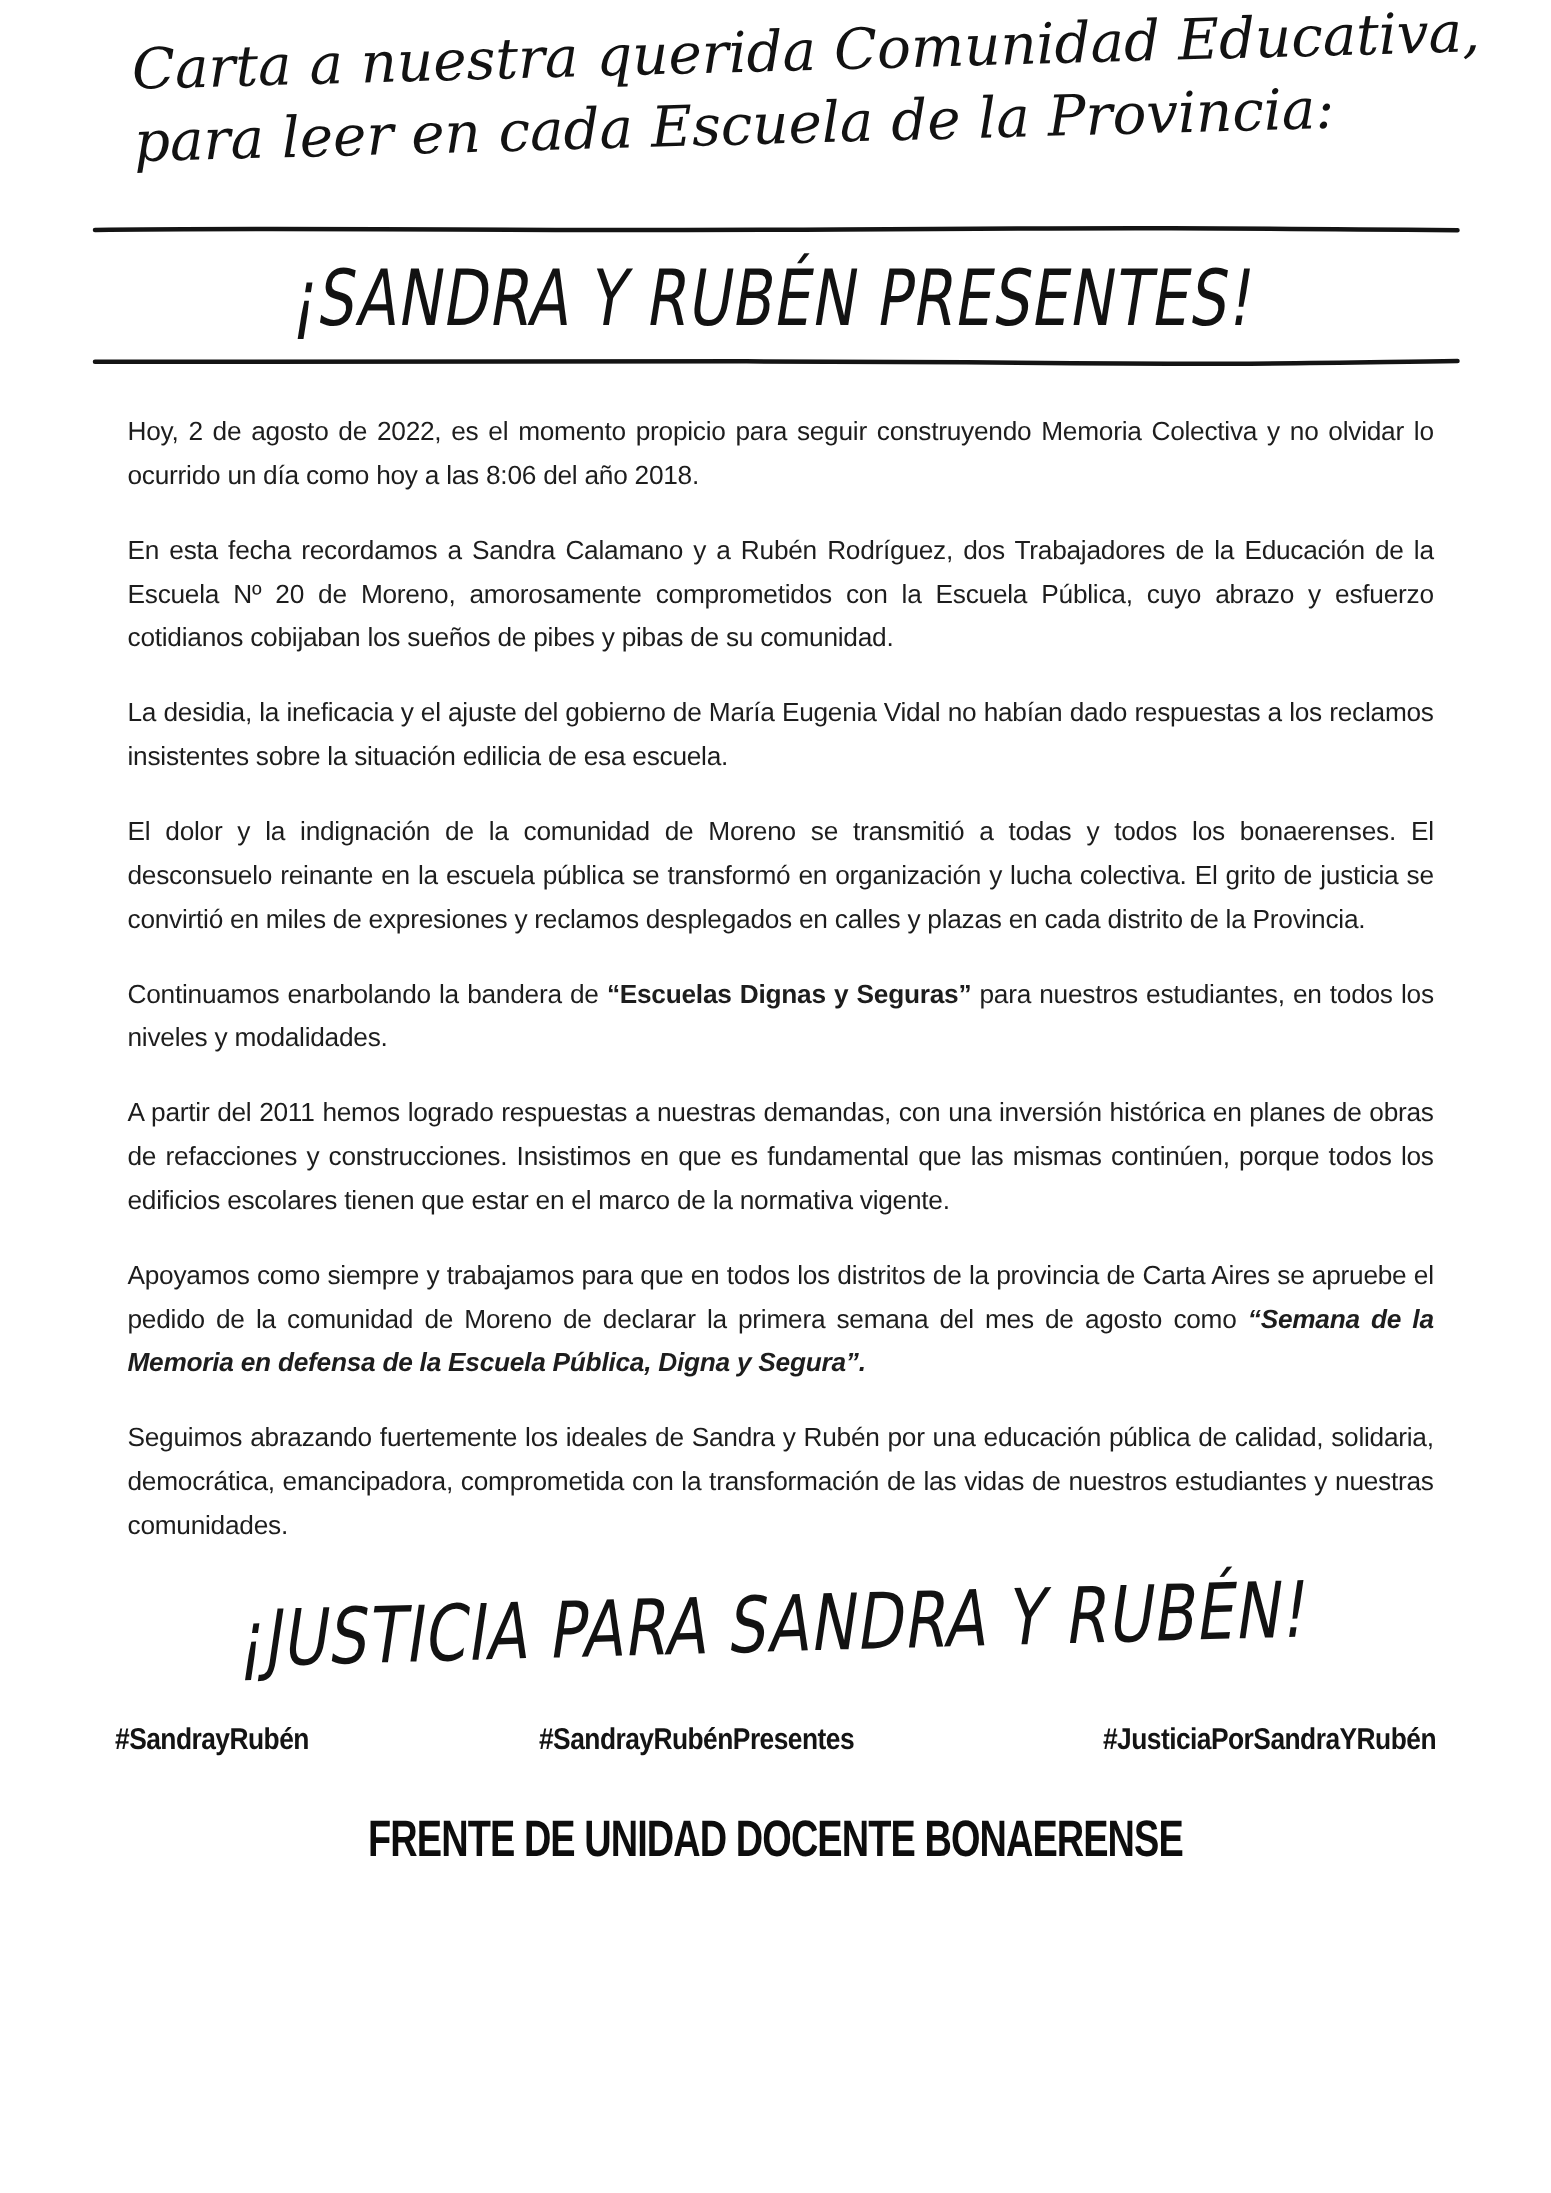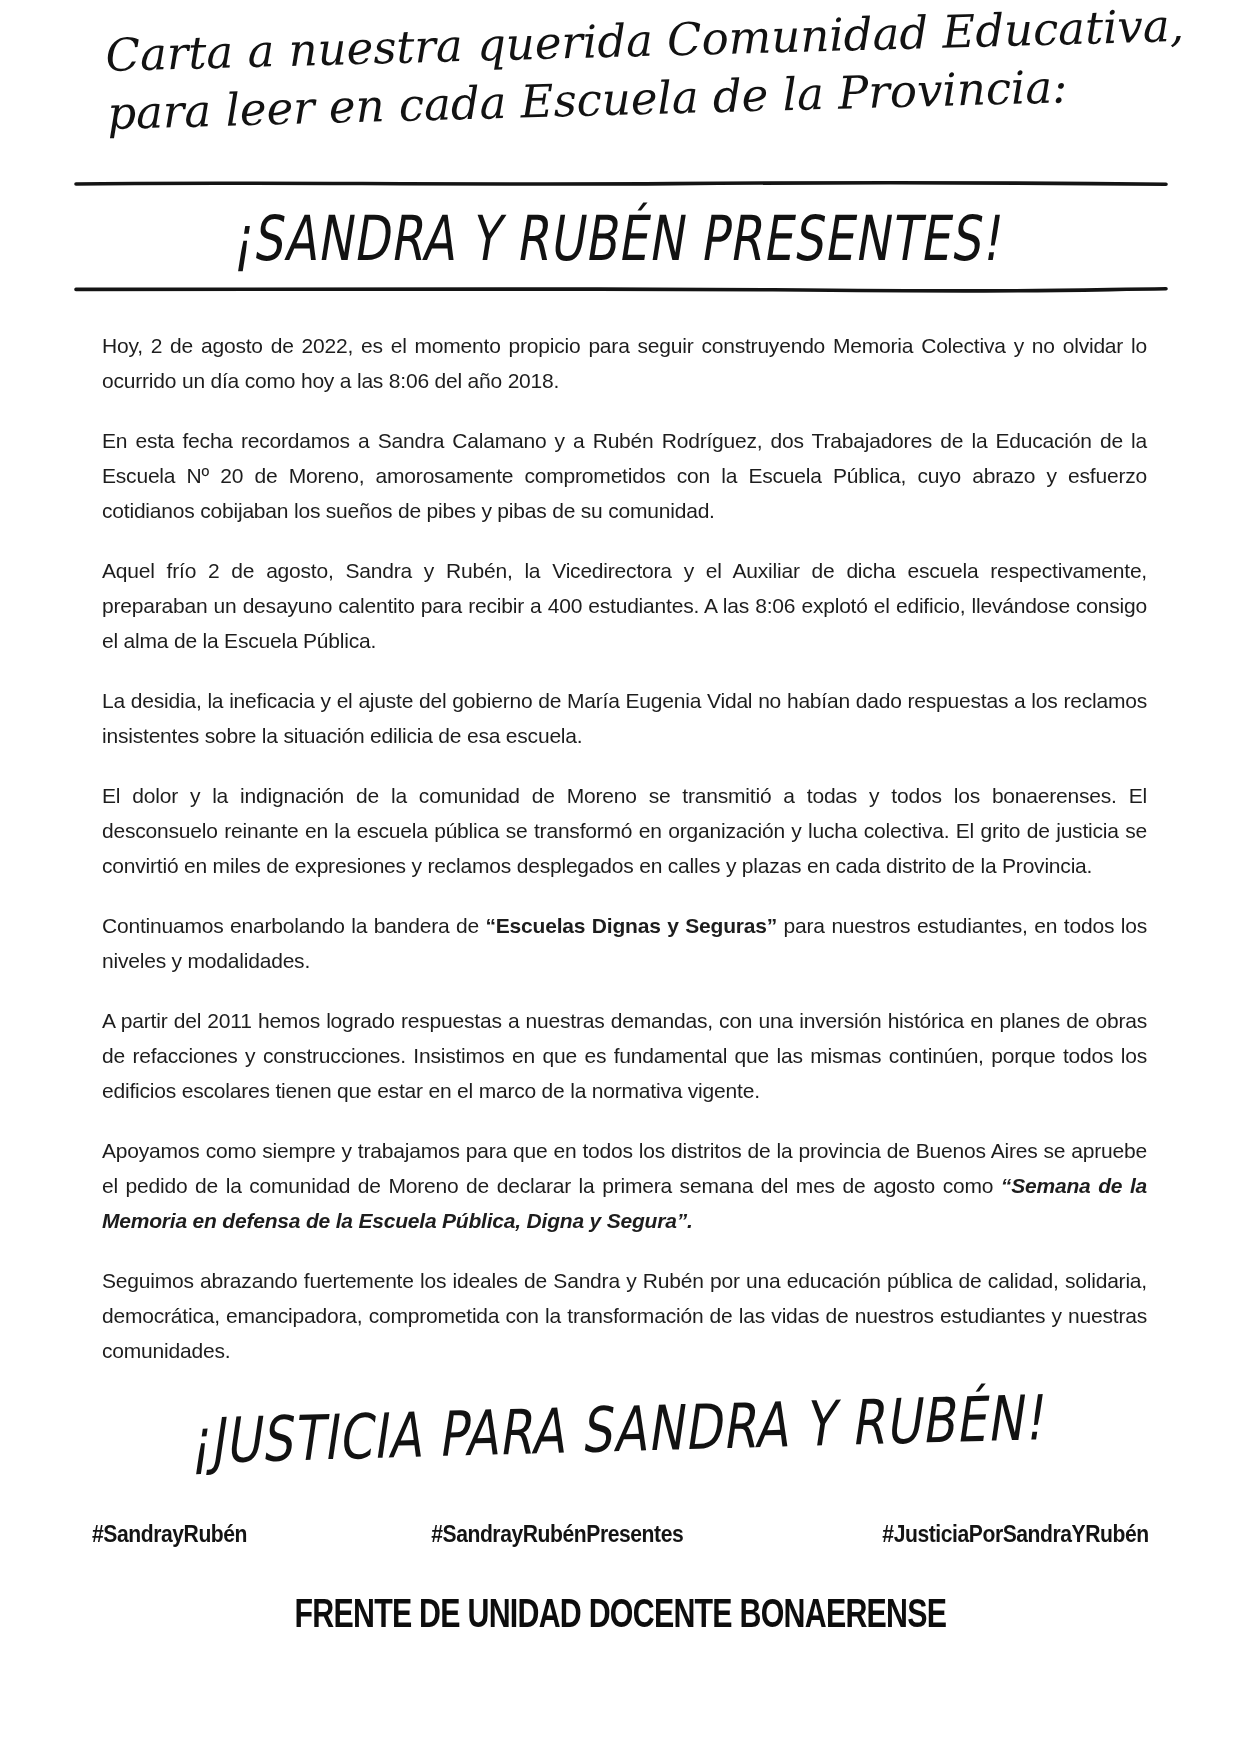--- a/index.html
+++ b/index.html
@@ -81,21 +81,21 @@
     font-weight: 400;
     letter-spacing: 1px;
     color: #121212;
     transform: skewX(-10deg) scaleX(0.78);
     transform-origin: center;
     white-space: nowrap;
   }
 
   
   .hashtags {
-    margin-top: 54px;
+    margin-top: 42px;
     padding: 0 92px;
     display: flex;
     justify-content: space-between;
     align-items: baseline;
   }
   .tag {
     font-weight: 700;
     font-size: 24px;
     letter-spacing: -0.5px;
     color: #141414;
@@ -137,26 +137,25 @@
       <span class="banner-text">¡SANDRA Y RUBÉN PRESENTES!</span>
     </div>
     <svg class="rule" viewBox="0 0 1096 9" preserveAspectRatio="none" aria-hidden="true">
       <path d="M3 4.4 C 200 6.4, 460 2.6, 700 4.8 S 960 5.6, 1093 3.8" stroke="#141414" stroke-width="3.6" fill="none" stroke-linecap="round"></path>
     </svg>
   </section>
 
   <main class="body">
     <p>Hoy, 2 de agosto de 2022, es el momento propicio para seguir construyendo Memoria Colectiva y no olvidar lo ocurrido un día como hoy a las 8:06 del año 2018.</p>
     <p>En esta fecha recordamos a Sandra Calamano y a Rubén Rodríguez, dos Trabajadores de la Educación de la Escuela Nº 20 de Moreno, amorosamente comprometidos con la Escuela Pública, cuyo abrazo y esfuerzo cotidianos cobijaban los sueños de pibes y pibas de su comunidad.</p>
-    <p>Aquel frío 2 de agosto, Sandra y Rubén, la Vicedirectora y el Auxiliar de dicha escuela respectivamente, preparaban un desayuno calentito para recibir a 400 estudiantes. A las 8:06 explotó el edificio, llevándose consigo el alma de la Escuela Pública.</p>
     <p>La desidia, la ineficacia y el ajuste del gobierno de María Eugenia Vidal no habían dado respuestas a los reclamos insistentes sobre la situación edilicia de esa escuela.</p>
     <p>El dolor y la indignación de la comunidad de Moreno se transmitió a todas y todos los bonaerenses. El desconsuelo reinante en la escuela pública se transformó en organización y lucha colectiva. El grito de justicia se convirtió en miles de expresiones y reclamos desplegados en calles y plazas en cada distrito de la Provincia.</p>
     <p><span>Continuamos enarbolando la bandera de </span><strong>“Escuelas Dignas y Seguras”</strong><span> para nuestros estudiantes, en todos los niveles y modalidades.</span></p>
     <p>A partir del 2011 hemos logrado respuestas a nuestras demandas, con una inversión histórica en planes de obras de refacciones y construcciones. Insistimos en que es fundamental que las mismas continúen, porque todos los edificios escolares tienen que estar en el marco de la normativa vigente.</p>
-    <p><span>Apoyamos como siempre y trabajamos para que en todos los distritos de la provincia de Buenos Aires se apruebe el pedido de la comunidad de Moreno de declarar la primera semana del mes de agosto como </span><strong class="bqi">“Semana de la Memoria en defensa de la Escuela Pública, Digna y Segura”.</strong></p>
+    <p><span>Apoyamos como siempre y trabajamos para que en todos los distritos de la provincia de Carta Aires se apruebe el pedido de la comunidad de Moreno de declarar la primera semana del mes de agosto como </span><strong class="bqi">“Semana de la Memoria en defensa de la Escuela Pública, Digna y Segura”.</strong></p>
     <p>Seguimos abrazando fuertemente los ideales de Sandra y Rubén por una educación pública de calidad, solidaria, democrática, emancipadora, comprometida con la transformación de las vidas de nuestros estudiantes y nuestras comunidades.</p>
   </main>
 
   <div class="closing">
     <span class="closing-text">¡JUSTICIA PARA SANDRA Y RUBÉN!</span>
   </div>
 
   <div class="hashtags">
     <span class="tag">#SandrayRubén</span>
     <span class="tag">#SandrayRubénPresentes</span>

